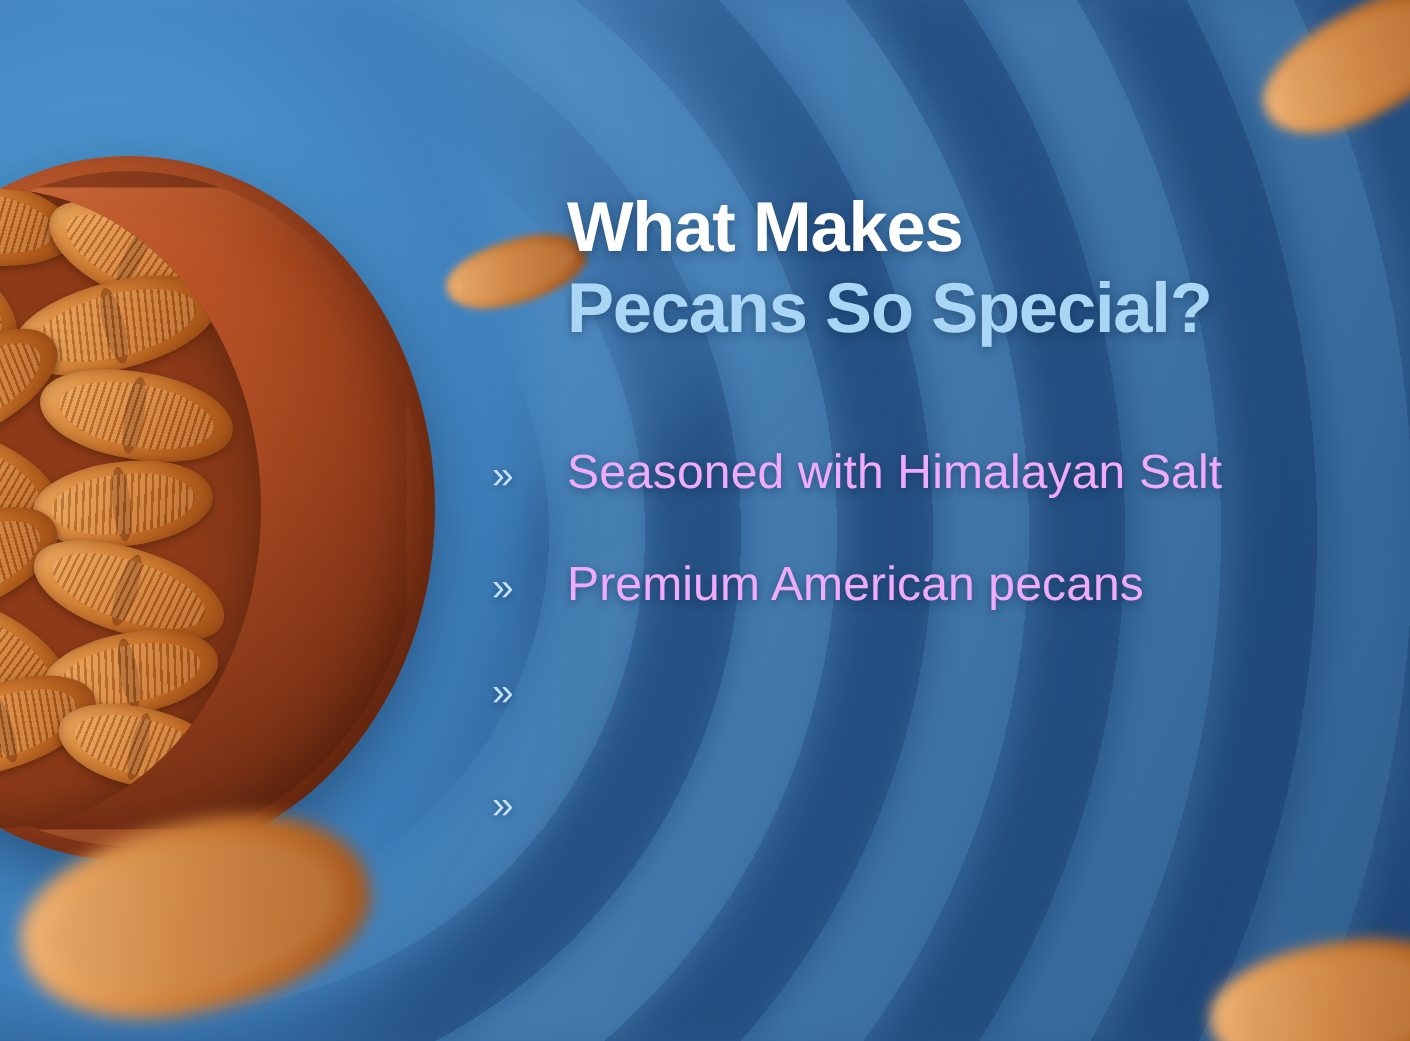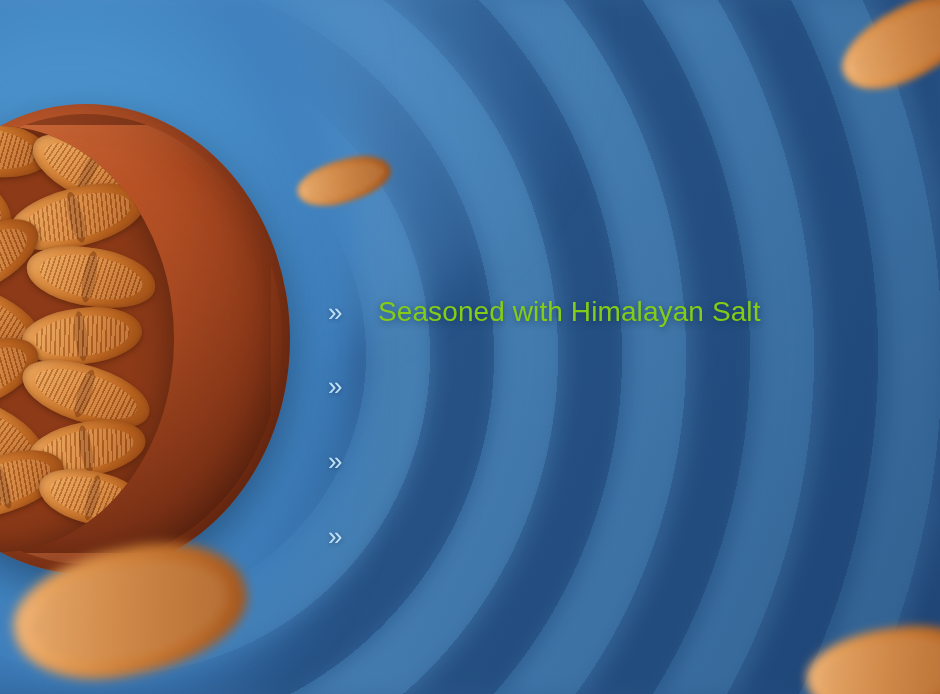--- a/index.html
+++ b/index.html
@@ -213,22 +213,22 @@
   .bullet-marker {
     width:58px;
     flex:0 0 58px;
     text-align:left;
     padding-left:8px;
     font-size:26px;
     color:#bfe0f5;
     text-shadow:0 1px 4px rgba(12,38,72,0.45);
   }
   .bullet-label {
-    font-size:28px;
-    color:#84cc16;
+    font-size:32px;
+    color:#f0abfc;
     letter-spacing:0.1px;
     text-shadow:0 2px 6px rgba(12,38,72,0.50);
     white-space:nowrap;
   }
 </style>
 </head>
 <body>
 
 <div id="banner">
 
@@ -267,28 +267,33 @@
     </div>
   </div>
 
   <div class="fly fly-a"></div>
   <div class="fly fly-b"></div>
   <div class="fly fly-c"></div>
   <div class="fly fly-d"></div>
 
   <div class="content">
 
+    <h1 class="headline">
+      <span class="l1">What Makes</span>
+      <span class="l2">Pecans So Special?</span>
+    </h1>
 
     <ul class="bullets">
       <li class="bullet">
         <span class="bullet-marker">»</span>
         <span class="bullet-label">Seasoned with Himalayan Salt</span>
       </li>
       <li class="bullet">
         <span class="bullet-marker">»</span>
+        <span class="bullet-label">Premium American pecans</span>
       </li>
       <li class="bullet">
         <span class="bullet-marker">»</span>
       </li>
       <li class="bullet">
         <span class="bullet-marker">»</span>
       </li>
     </ul>
 
   </div>

